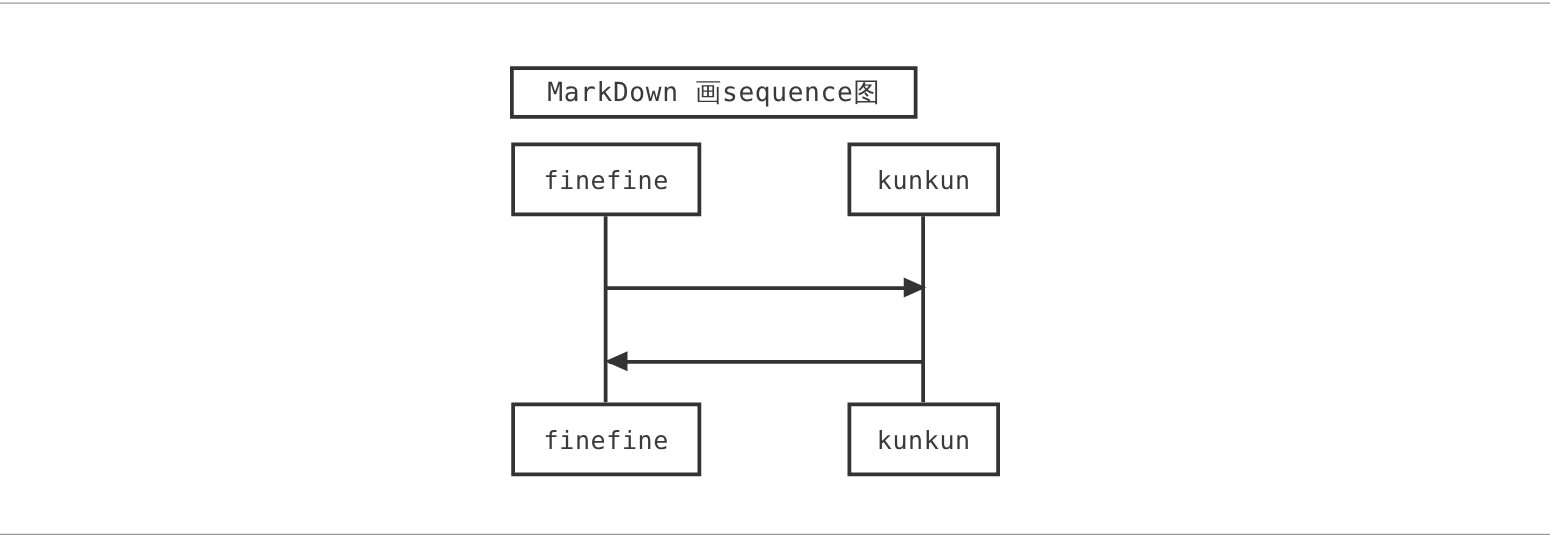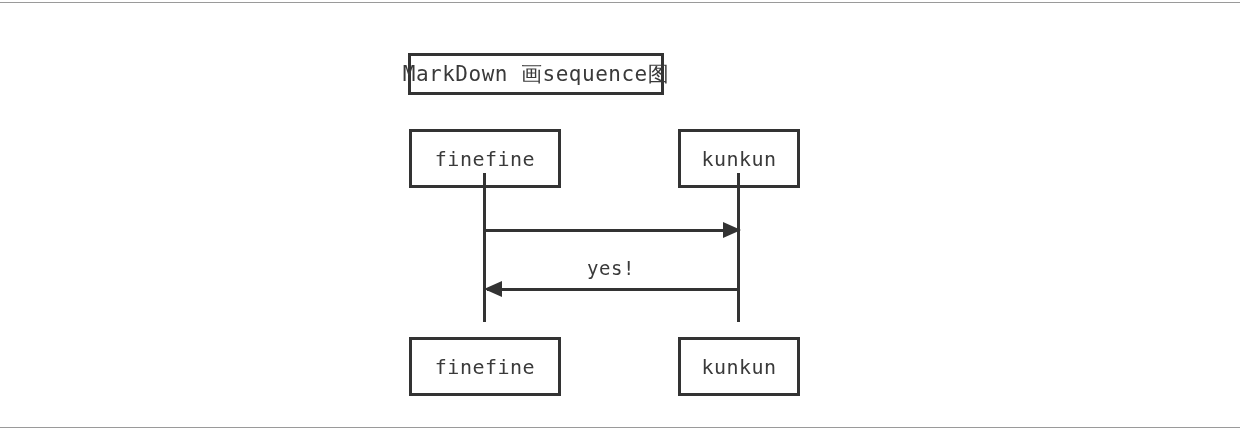--- a/index.html
+++ b/index.html
@@ -31,21 +31,21 @@
     top: 0;
     width: 1240px;
     height: 437px;
   }
 
   
   .title-box {
     position: absolute;
     left: 408px;
     top: 53px;
-    width: 256px;
+    width: 326px;
     height: 42px;
     border: 3px solid #333333;
     background: #ffffff;
     box-sizing: border-box;
     display: flex;
     align-items: center;
     justify-content: center;
   }
   .title-box .label {
     font-size: 21px;
@@ -56,21 +56,20 @@
 
   
   .participant-box {
     position: absolute;
     border: 3px solid #333333;
     background: #ffffff;
     box-sizing: border-box;
     display: flex;
     align-items: center;
     justify-content: center;
-    margin-top: 15px;
   }
   .participant-box .label {
     font-size: 20px;
     color: #3a3a3a;
     letter-spacing: 0.5px;
     white-space: nowrap;
   }
 
   .p-finefine-top   { left: 409px; top: 114px; width: 152px; height: 59px; }
   .p-kunkun-top     { left: 678px; top: 114px; width: 122px; height: 59px; }
@@ -145,21 +144,20 @@
   <div class="participant-box p-kunkun-top">
     <span class="label">kunkun</span>
   </div>
 
   <div class="lifeline left"></div>
   <div class="lifeline right"></div>
 
   <div class="message m1"></div>
   <div class="arrowhead right"></div>
 
-  <div class="message-label l2">yes!</div>
   <div class="message m2"></div>
   <div class="arrowhead left"></div>
 
   <div class="participant-box p-finefine-bot">
     <span class="label">finefine</span>
   </div>
 
   <div class="participant-box p-kunkun-bot">
     <span class="label">kunkun</span>
   </div>

